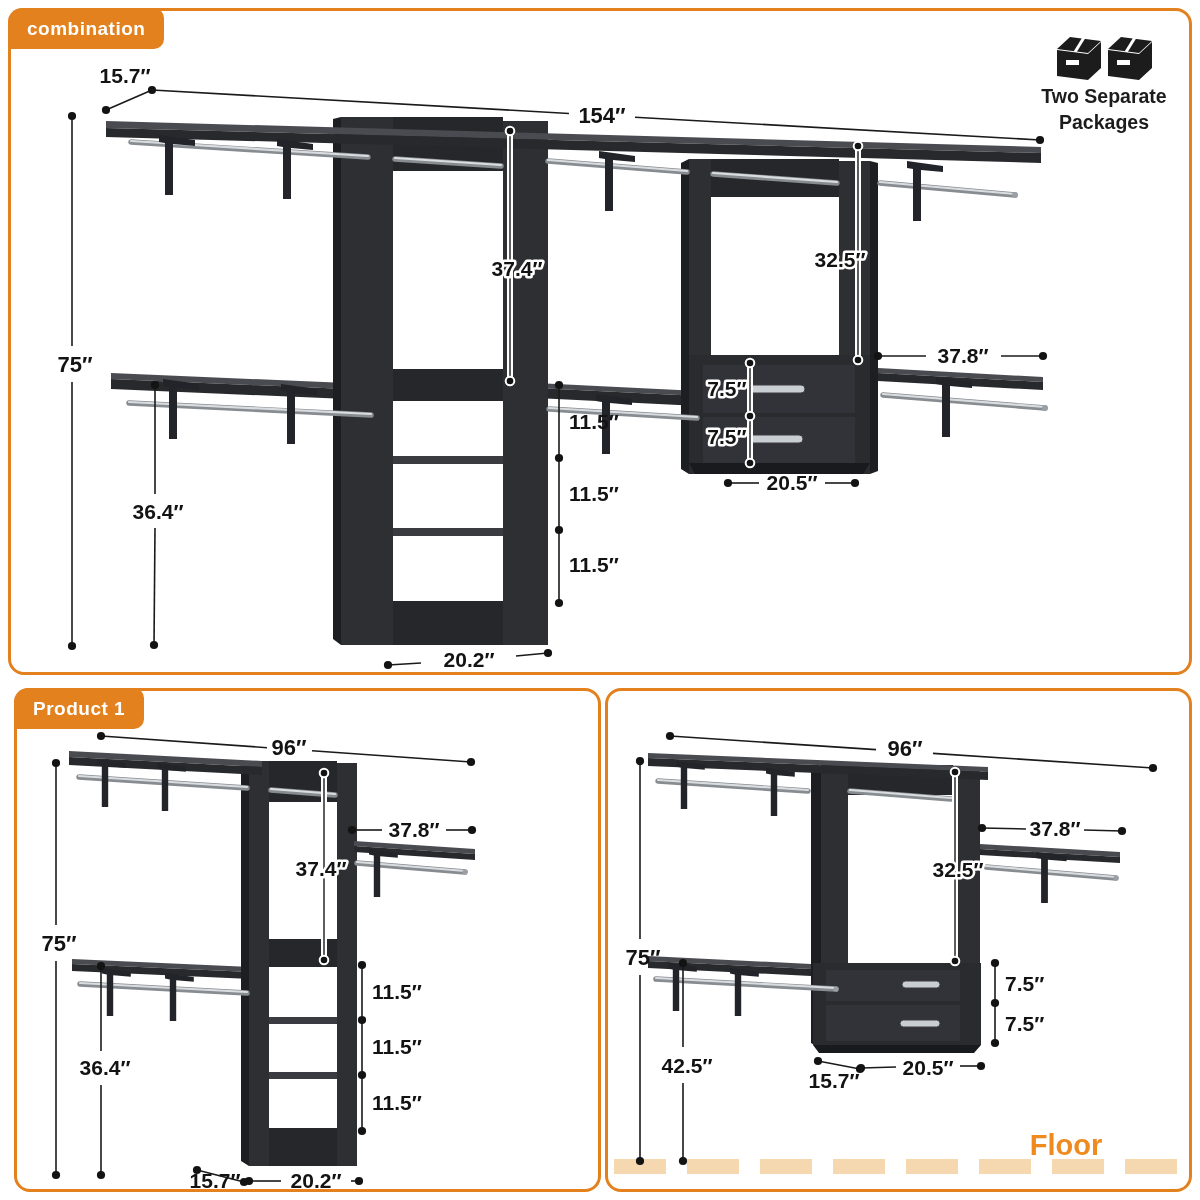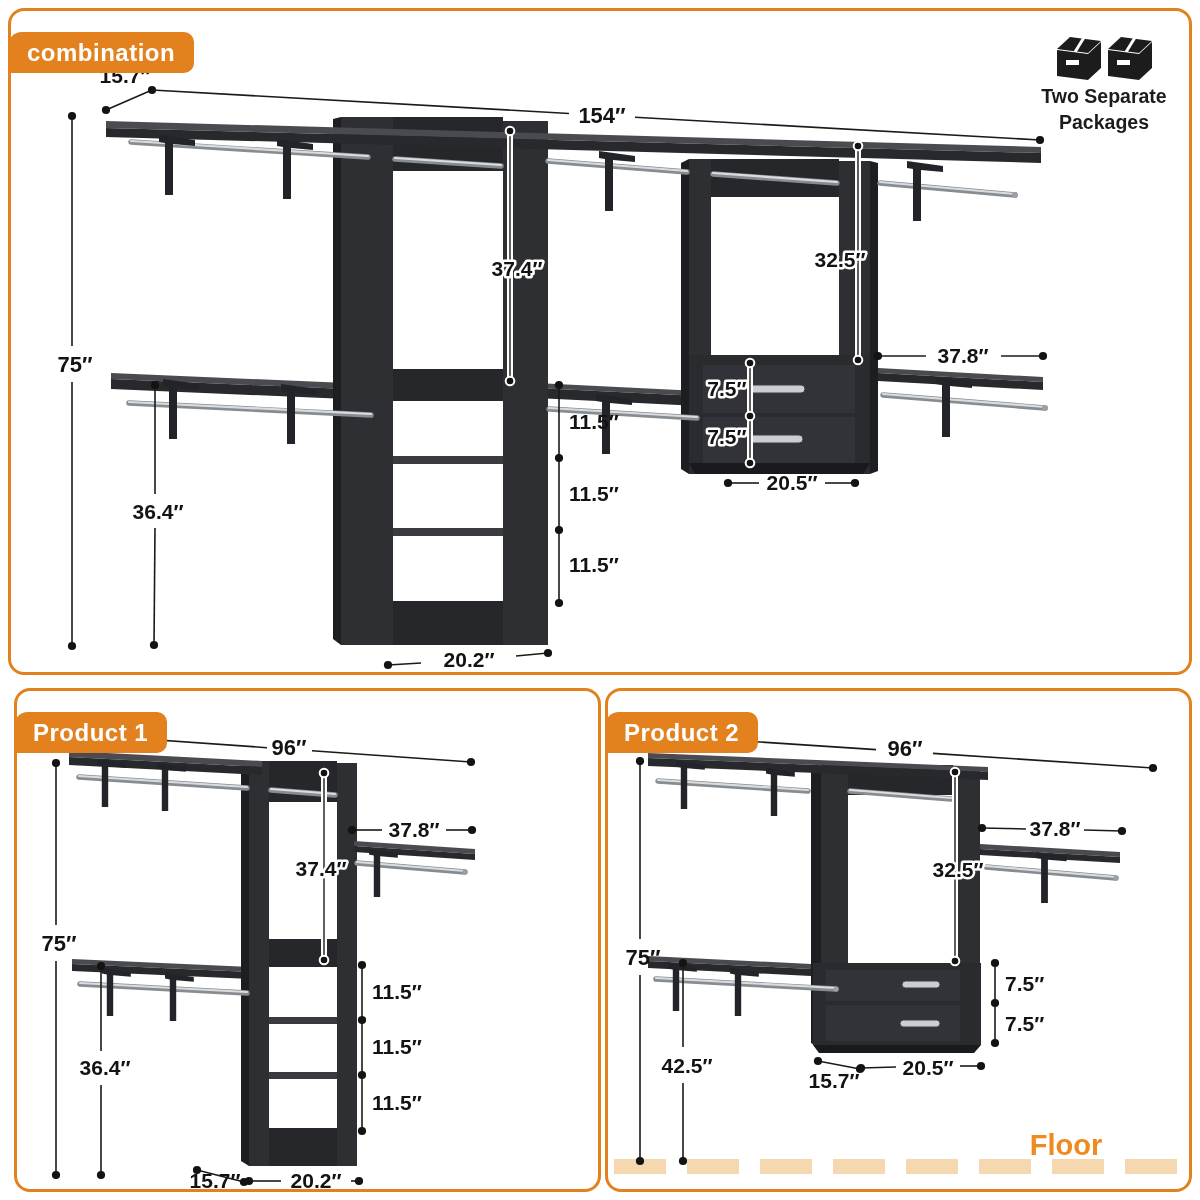--- a/index.html
+++ b/index.html
@@ -2,21 +2,21 @@
 <html><head>
 <meta charset="utf-8">
 <style>
   html,body{margin:0;padding:0;background:#fff;}
   body{width:1200px;height:1200px;position:relative;font-family:"Liberation Sans",sans-serif;overflow:hidden;}
   .panel{position:absolute;border:3px solid #E2811E;border-radius:16px;background:#fff;box-sizing:border-box;}
   #panel-combination{left:8px;top:8px;width:1184px;height:667px;}
   #panel-product1{left:14px;top:688px;width:587px;height:504px;}
   #panel-product2{left:605px;top:688px;width:587px;height:504px;}
   .title-box{position:absolute;top:-3px;left:-3px;background:#E2811E;color:#fff;font-weight:bold;
-    font-size:24px;line-height:41px;padding:0 19px;border-radius:14px 10px 10px 0;letter-spacing:.5px;z-index:5;margin-top:24px;}
+    font-size:19px;line-height:41px;padding:0 19px;border-radius:14px 10px 10px 0;letter-spacing:.5px;z-index:5;}
   .scene{position:absolute;left:0;top:0;width:100%;height:100%;}
   
   text{font-family:"Liberation Sans",sans-serif;font-weight:700;}
   .d{font-size:21px;fill:#131313;}
   .db{font-size:22px;fill:#131313;}
   .dw{font-size:21px;fill:#131313;stroke:#fff;stroke-width:5px;paint-order:stroke;stroke-linejoin:round;}
   .bt{font-size:19.5px;fill:#1c1c1c;}
   .floor-t{font-size:29px;fill:#EF8A1F;}
   .dl{stroke:#1a1a1a;stroke-width:1.6;fill:none;}
   .wl{stroke:#fff;stroke-width:6;fill:none;}
@@ -325,21 +325,20 @@
       <line class="dl" x1="232" y1="490" x2="264" y2="490"></line>
         <line class="dl" x1="334" y1="490" x2="342" y2="490"></line>
       <circle class="dot" cx="232" cy="490" r="4.1"></circle>
         <circle class="dot" cx="342" cy="490" r="4.1"></circle>
       <text class="d" x="299" y="497" text-anchor="middle">20.2″</text>
     </g>
   </svg>
 </div>
 
 <div class="panel" id="panel-product2">
-  <div class="title-box">Product 2</div>
   <svg class="scene" viewBox="0 0 581 498">
     <defs>
         <path id="bktC" class="bkt" d="M0 0 L36 5 L36 11 L14 9 L14 60 L6 60 L6 8 L0 7 Z"></path>
       </defs>
 
     <g>
       <rect x="6" y="468" width="52" height="15" fill="#F6D8B0"></rect>
       <rect x="79" y="468" width="52" height="15" fill="#F6D8B0"></rect>
       <rect x="152" y="468" width="52" height="15" fill="#F6D8B0"></rect>
       <rect x="225" y="468" width="52" height="15" fill="#F6D8B0"></rect>

